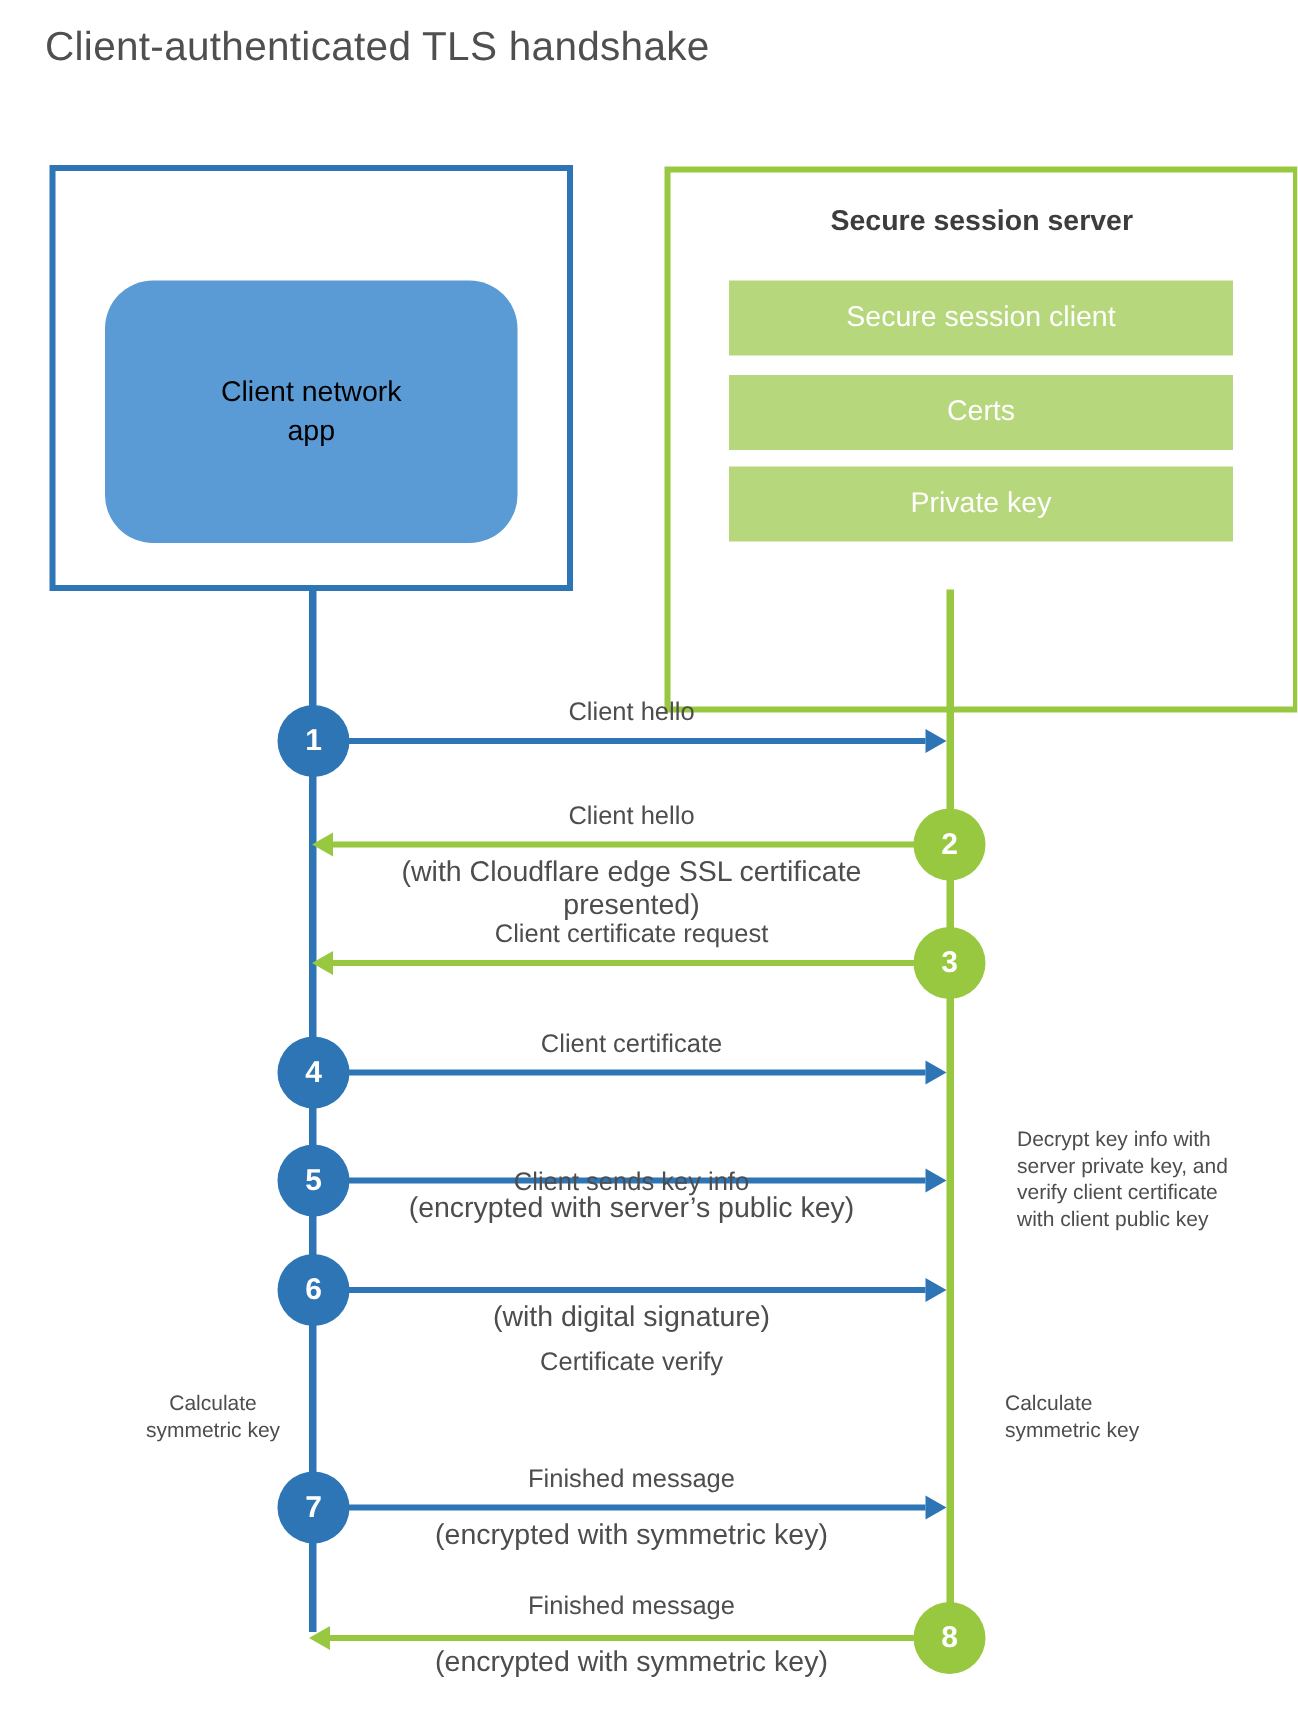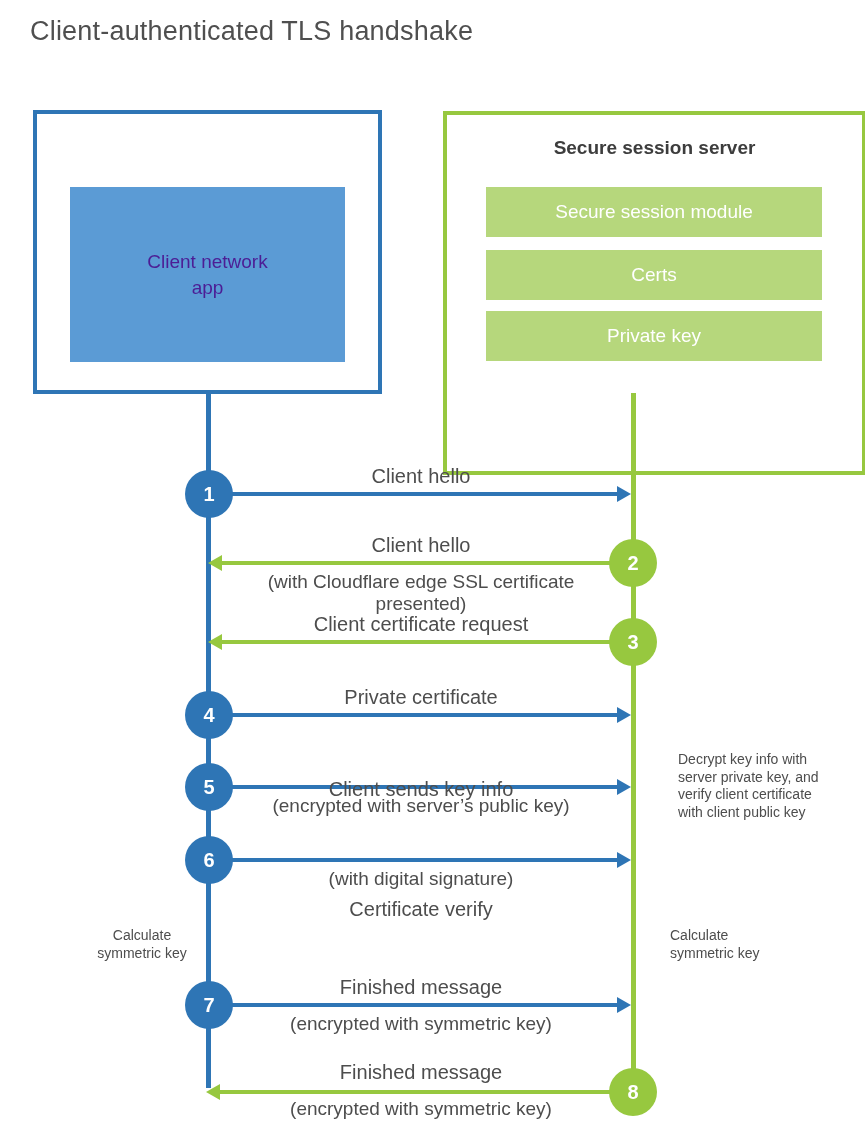--- a/index.html
+++ b/index.html
@@ -14,22 +14,22 @@
   
   .box{position:absolute;box-sizing:border-box;background:#fff;}
   .box.client{left:33px;top:110px;width:349px;height:284px;border:4px solid var(--blue);}
   .box.server{left:423px;top:111px;width:423px;height:364px;border:4px solid var(--green);margin-left:20px;}
   .box-title{
     position:absolute;left:0;right:0;top:22px;text-align:center;
     font-size:19px;font-weight:bold;color:#3d3d3d;
   }
   .client-app{
     position:absolute;left:33px;top:73px;width:275px;height:175px;
-    background:var(--blue-fill);color:#4c1d95;font-size:19px;line-height:26px;
-    display:flex;align-items:center;justify-content:center;text-align:center;white-space:pre-line;
+    background:var(--blue-fill);color:#000000;font-size:19px;line-height:26px;
+    display:flex;align-items:center;justify-content:center;text-align:center;white-space:pre-line;border-radius:32px;
   }
   .bar{
     position:absolute;left:39px;width:336px;height:50px;background:var(--green-fill);
     color:#ffffff;font-size:19px;display:flex;align-items:center;justify-content:center;
   }
   .bar1{top:72px;} .bar2{top:135px;} .bar3{top:196px;}
   
   .vline{position:absolute;width:5px;}
   .blue-line{left:206px;top:392px;height:696px;background:var(--blue);}
   .green-line{left:631px;top:393px;height:700px;background:var(--green);}
@@ -46,21 +46,21 @@
   
   .badge{
     position:absolute;width:48px;height:48px;border-radius:50%;
     color:#ffffff;font-size:20px;font-weight:bold;
     display:flex;align-items:center;justify-content:center;z-index:3;
   }
   .badge.b{background:var(--blue);} .badge.g{background:var(--green);}
   
   .step-label{
     position:absolute;left:233px;width:376px;text-align:center;
-    font-size:20px;color:#4d4d4d;
+    font-size:17px;color:#4d4d4d;
   }
   .step-sub{
     position:absolute;left:233px;width:376px;text-align:center;
     font-size:19px;color:#4d4d4d;
   }
   .note{position:absolute;font-size:14px;color:#4d4d4d;white-space:pre-line;}
   .note.decrypt{left:678px;top:751px;width:185px;line-height:17.5px;text-align:left;}
   .note.calc-left{left:62px;top:926px;width:160px;line-height:18px;text-align:center;}
   .note.calc-right{left:670px;top:926px;width:150px;line-height:18px;text-align:left;}
 </style>
@@ -71,21 +71,21 @@
 
   <h1 class="title">Client-authenticated TLS handshake</h1>
 
   <div class="box client">
     <div class="client-app">Client network
 app</div>
   </div>
 
   <div class="box server">
     <div class="box-title">Secure session server</div>
-    <div class="bar bar1">Secure session module</div>
+    <div class="bar bar1">Secure session client</div>
     <div class="bar bar2">Certs</div>
     <div class="bar bar3">Private key</div>
   </div>
 
   <div class="vline blue-line"></div>
   <div class="vline green-line"></div>
 
   <div>
     <div class="hline blue" style="left:222px;top:492px;width:395px;"></div>
     <div class="head-right" style="left:617px;top:486px;"></div>
@@ -104,21 +104,21 @@
   <div>
     <div class="head-left" style="left:208px;top:634px;"></div>
     <div class="hline green" style="left:222px;top:640px;width:395px;"></div>
     <div class="step-label" style="top:613px;">Client certificate request</div>
     <div class="badge g" style="left:609px;top:618px;">3</div>
   </div>
 
   <div>
     <div class="hline blue" style="left:222px;top:713px;width:395px;"></div>
     <div class="head-right" style="left:617px;top:707px;"></div>
-    <div class="step-label" style="top:686px;">Private certificate</div>
+    <div class="step-label" style="top:686px;">Client certificate</div>
     <div class="badge b" style="left:185px;top:691px;">4</div>
   </div>
 
   <div>
     <div class="hline blue" style="left:222px;top:785px;width:395px;"></div>
     <div class="head-right" style="left:617px;top:779px;"></div>
     <div class="step-label" style="top:778px;">Client sends key info</div>
     <div class="step-sub" style="top:795px;">(encrypted with server’s public key)</div>
     <div class="badge b" style="left:185px;top:763px;">5</div>
   </div>

